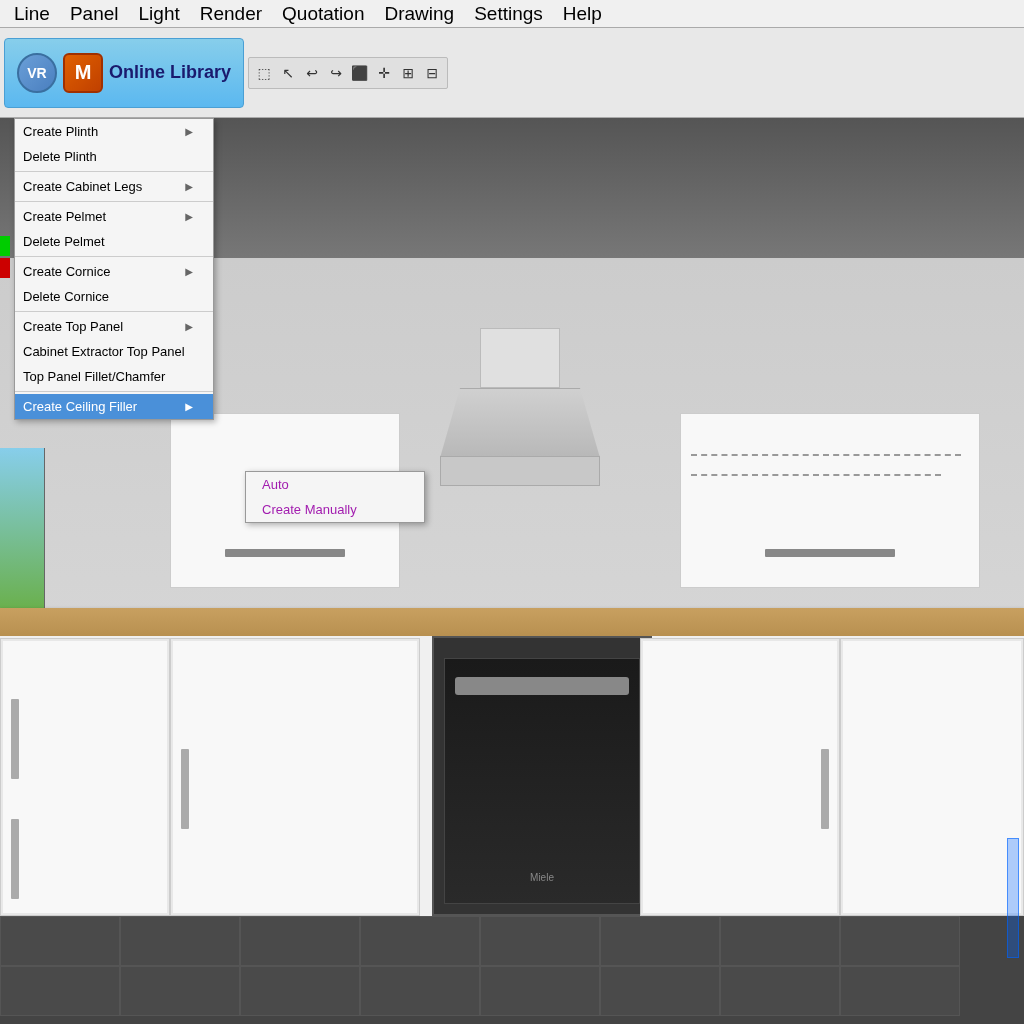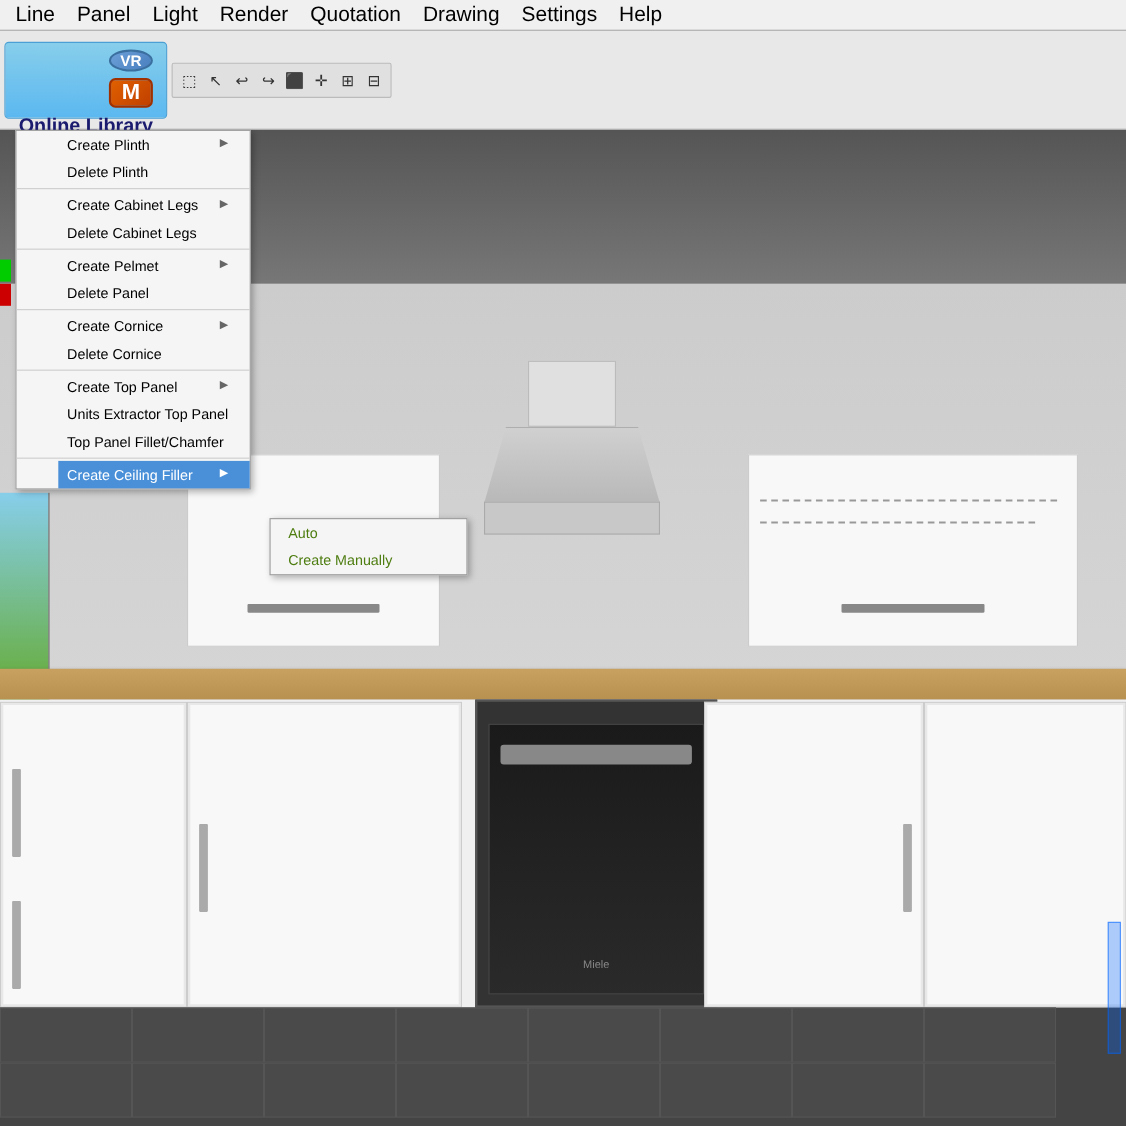--- a/index.html
+++ b/index.html
@@ -30,29 +30,28 @@
       height: 90px;
       background: #e8e8e8;
       border-bottom: 1px solid #aaa;
       display: flex;
       align-items: center;
       padding: 4px;
       gap: 4px;
     }
     .online-library-btn {
       display: flex;
-      align-items: flex-end;
+      align-items: center;
       background: linear-gradient(180deg, #87ceeb 0%, #5bb8f0 100%);
       border: 1px solid #4a9fd4;
       border-radius: 4px;
       padding: 6px 12px;
       cursor: pointer;
       height: 70px;
       gap: 6px;
-      flex-direction: column;
     }
     .vr-badge {
       background: linear-gradient(135deg, #6a9fd8 0%, #4a7fbf 100%);
       border-radius: 50%;
       width: 40px;
       height: 40px;
       display: flex;
       align-items: center;
       justify-content: center;
       font-weight: bold;
@@ -280,45 +279,44 @@
       position: absolute;
       background: #f5f5f5;
       border: 1px solid #999;
       box-shadow: 2px 2px 6px rgba(0,0,0,0.3);
       min-width: 200px;
     }
     .context-menu-item {
       padding: 5px 20px 5px 8px;
       cursor: pointer;
       display: flex;
-      align-items: flex-start;
+      align-items: center;
       justify-content: space-between;
       white-space: nowrap;
       color: #000;
       font-size: 13px;
-      margin-left: 38px;
     }
     .context-menu-item.highlighted { background: #4a90d9; color: white; }
     .context-menu-item .arrow { font-size: 10px; color: #666; }
     .context-menu-item.highlighted .arrow { color: white; }
     .context-menu-divider { height: 1px; background: #ccc; margin: 2px 0; }
 
     
     .sub-menu {
       position: absolute;
       background: #f5f5f5;
       border: 1px solid #999;
       box-shadow: 2px 2px 6px rgba(0,0,0,0.3);
       min-width: 180px;
     }
     .sub-menu-item {
       padding: 5px 16px;
       cursor: pointer;
       white-space: nowrap;
-      color: #4d7c0f;
+      color: #a21caf;
       font-size: 13px;
     }
     .sub-menu-item.highlighted { background: #4a90d9; color: white; }
 
     
     .handle {
       position: absolute;
       background: #888;
       border-radius: 1px;
     }
@@ -454,49 +452,46 @@
       </div>
       <div class="context-menu-item">
         <span>Delete Plinth</span>
       </div>
       <div class="context-menu-divider"></div>
 
       <div class="context-menu-item">
         <span>Create Cabinet Legs</span>
         <span class="arrow">▶</span>
       </div>
-      <div class="context-menu-item">
-        <span>Delete Cabinet Legs</span>
-      </div>
       <div class="context-menu-divider"></div>
 
       <div class="context-menu-item">
         <span>Create Pelmet</span>
         <span class="arrow">▶</span>
       </div>
       <div class="context-menu-item">
-        <span>Delete Panel</span>
+        <span>Delete Pelmet</span>
       </div>
       <div class="context-menu-divider"></div>
 
       <div class="context-menu-item">
         <span>Create Cornice</span>
         <span class="arrow">▶</span>
       </div>
       <div class="context-menu-item">
         <span>Delete Cornice</span>
       </div>
       <div class="context-menu-divider"></div>
 
       <div class="context-menu-item">
         <span>Create Top Panel</span>
         <span class="arrow">▶</span>
       </div>
       <div class="context-menu-item">
-        <span>Units Extractor Top Panel</span>
+        <span>Cabinet Extractor Top Panel</span>
       </div>
       <div class="context-menu-item">
         <span>Top Panel Fillet/Chamfer</span>
       </div>
       <div class="context-menu-divider"></div>
 
       <div class="context-menu-item highlighted">
         <span>Create Ceiling Filler</span>
         <span class="arrow">▶</span>
       </div>

